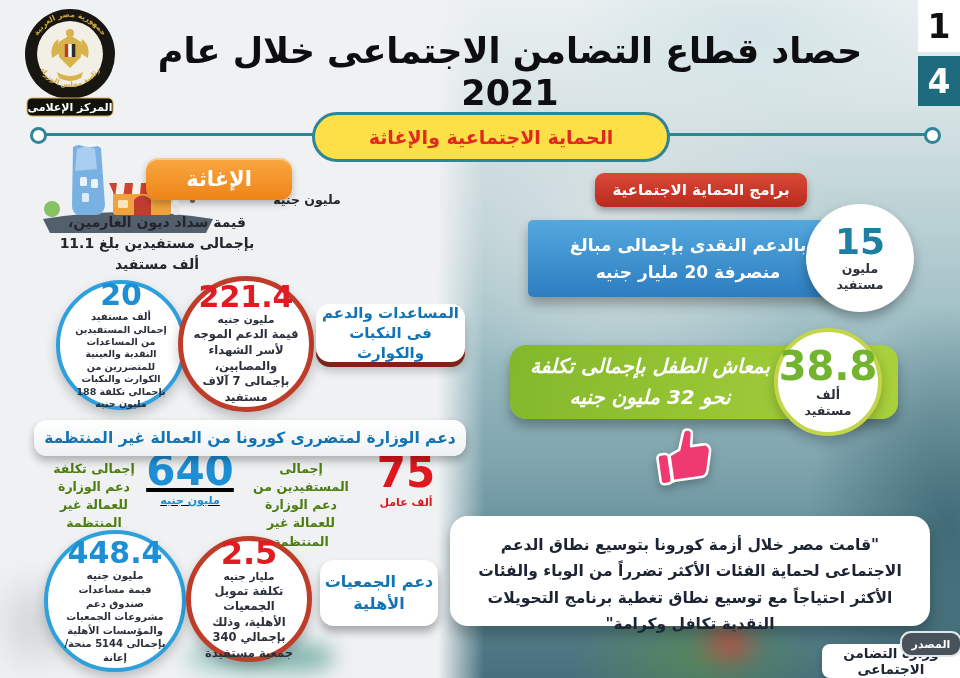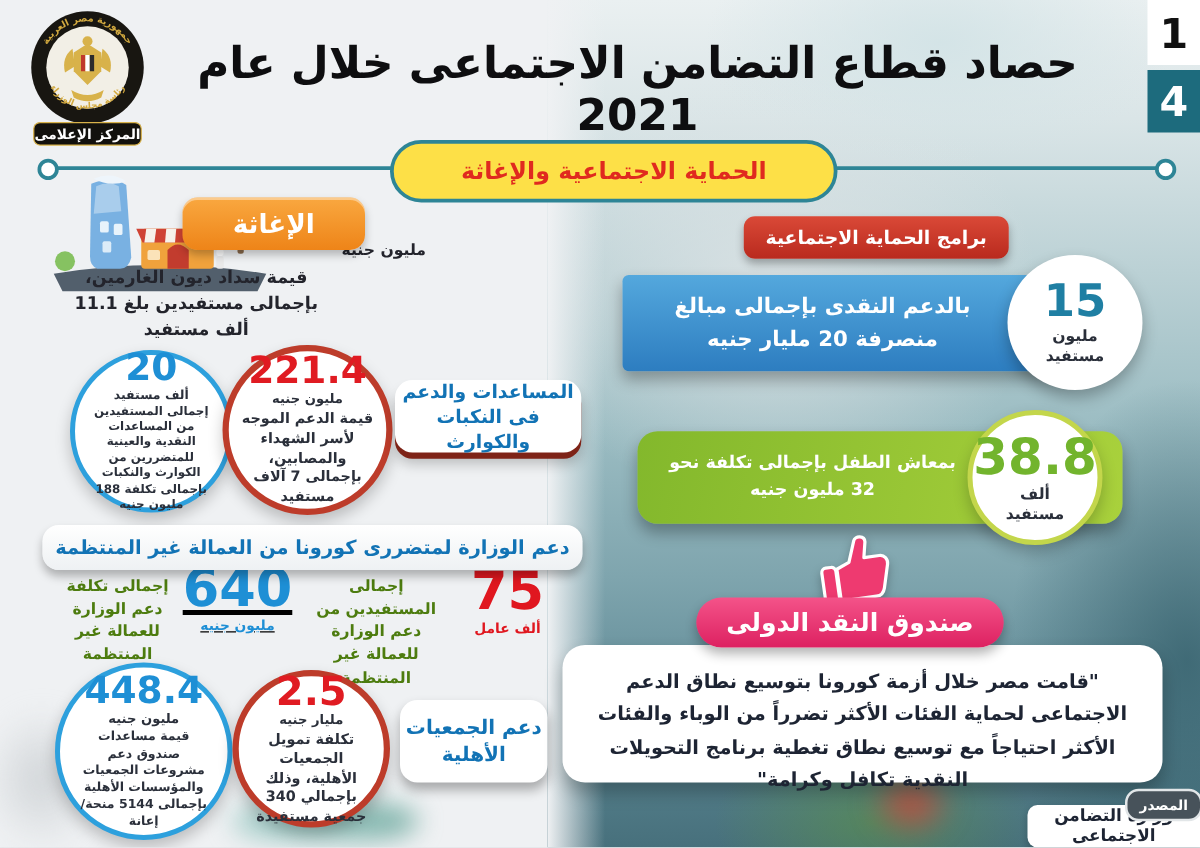--- a/index.html
+++ b/index.html
@@ -90,33 +90,33 @@
   .circ-448 .cval{font-size:30px;} .circ-448 .cunit{font-size:10.5px;}
   .circ-448 .cdesc{font-size:10px;line-height:1.35;}
   .circ-25{left:186px;top:536px;width:126px;height:126px;padding:6px 10px;z-index:2;}
   .circ-25 .cval{font-size:32px;} .circ-25 .cunit{font-size:10.5px;}
   .circ-25 .cdesc{font-size:11.5px;line-height:1.35;}
 
   
   .badge-red{left:595px;top:173px;width:212px;height:34px;border-radius:9px;
     background:linear-gradient(180deg,#da4937,#b92a1e);color:#fff;font-size:15px;
     box-shadow:0 4px 7px rgba(0,0,0,.3);direction:rtl;}
-  .box-blue{left:498px;top:220px;width:359px;height:77px;border-radius:5px;
+  .box-blue{left:528px;top:220px;width:359px;height:77px;border-radius:5px;
     background:linear-gradient(180deg,#54a8dd,#2d7dc0);box-shadow:0 7px 12px rgba(0,0,0,.3);}
   .box-blue .txt{position:absolute;left:14px;top:0;width:292px;height:77px;
     color:#fff;font-size:17px;line-height:1.55;}
   .circ-15{left:806px;top:204px;width:108px;height:108px;border:none;z-index:2;
     box-shadow:0 6px 12px rgba(0,0,0,.28);}
   .circ-15 .cval{font-size:36px;color:#1f7fa3;}
   .circ-15 .cunit{font-size:12.5px;line-height:1.22;width:64px;}
 
   .box-green{left:510px;top:345px;width:388px;height:74px;border-radius:16px;
     background:linear-gradient(100deg,#83b82c,#a9d13c);box-shadow:0 7px 12px rgba(0,0,0,.3);}
   .box-green .txt{position:absolute;left:16px;top:0;width:248px;height:74px;
-    color:#fff;font-size:14px;line-height:1.55;}
+    color:#fff;font-size:20px;line-height:1.55;font-style:italic;}
   .circ-388{left:774px;top:328px;width:108px;height:108px;border:4px solid #c3d64b;z-index:2;}
   .circ-388 .cval{font-size:40px;color:#72b42d;}
   .circ-388 .cunit{font-size:12.5px;line-height:1.22;width:58px;}
 
   .thumb{left:645px;top:423px;width:70px;height:66px;z-index:3;
     filter:drop-shadow(0 4px 4px rgba(0,0,0,.25));}
   .badge-pink{left:557px;top:478px;width:246px;height:40px;border-radius:21px;
     background:linear-gradient(180deg,#f45389,#dd2161);color:#fff;font-size:20px;
     box-shadow:0 5px 9px rgba(0,0,0,.3);z-index:4;}
   .quote{left:450px;top:516px;width:480px;height:110px;background:#fff;border-radius:18px;
@@ -257,19 +257,18 @@
     <div class="cval">38.8</div>
     <div class="cunit">ألف مستفيد</div>
   </div>
 
   <svg class="abs thumb" viewBox="0 0 64 64">
     <g transform="rotate(-8 32 32)">
       <path d="M22 56 V30 l10 -4 6 -16 c1.5 -4 9 -3 8.5 2 l-2.5 12 h12 c4 0 6.5 3.5 5.5 7.5 l-5 18 c-1 3.5 -3.5 5.5 -7 5.5 H22 z" fill="#ee3a70" stroke="#ffffff" stroke-width="2.5" stroke-linejoin="round"></path>
       <rect x="10" y="28" width="11" height="29" rx="3.5" fill="#ee3a70" stroke="#ffffff" stroke-width="2.5"></rect>
     </g>
   </svg>
-  <div class="abs badge-pink ctr">صندوق النقد الدولى</div>
   <div class="abs quote">"قامت مصر خلال أزمة كورونا بتوسيع نطاق الدعم الاجتماعى لحماية الفئات الأكثر تضرراً من الوباء والفئات الأكثر احتياجاً مع توسيع نطاق تغطية برنامج التحويلات النقدية تكافل وكرامة"</div>
 
   <div class="abs src-badge ctr">المصدر</div>
   <div class="abs src-box ctr">وزارة التضامن الاجتماعى</div>
 
 </div>
 
 </body></html>

